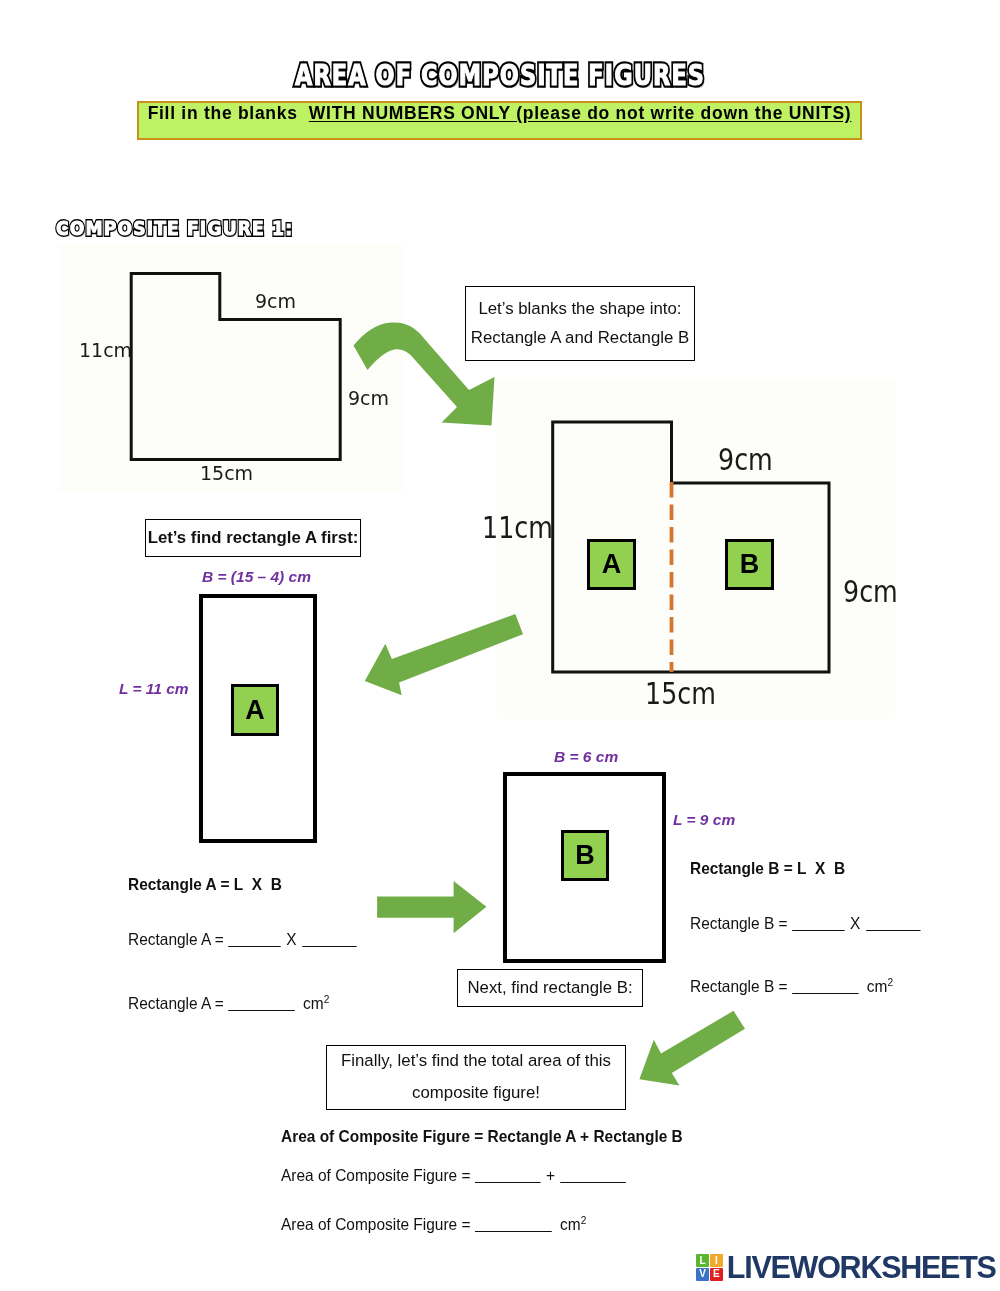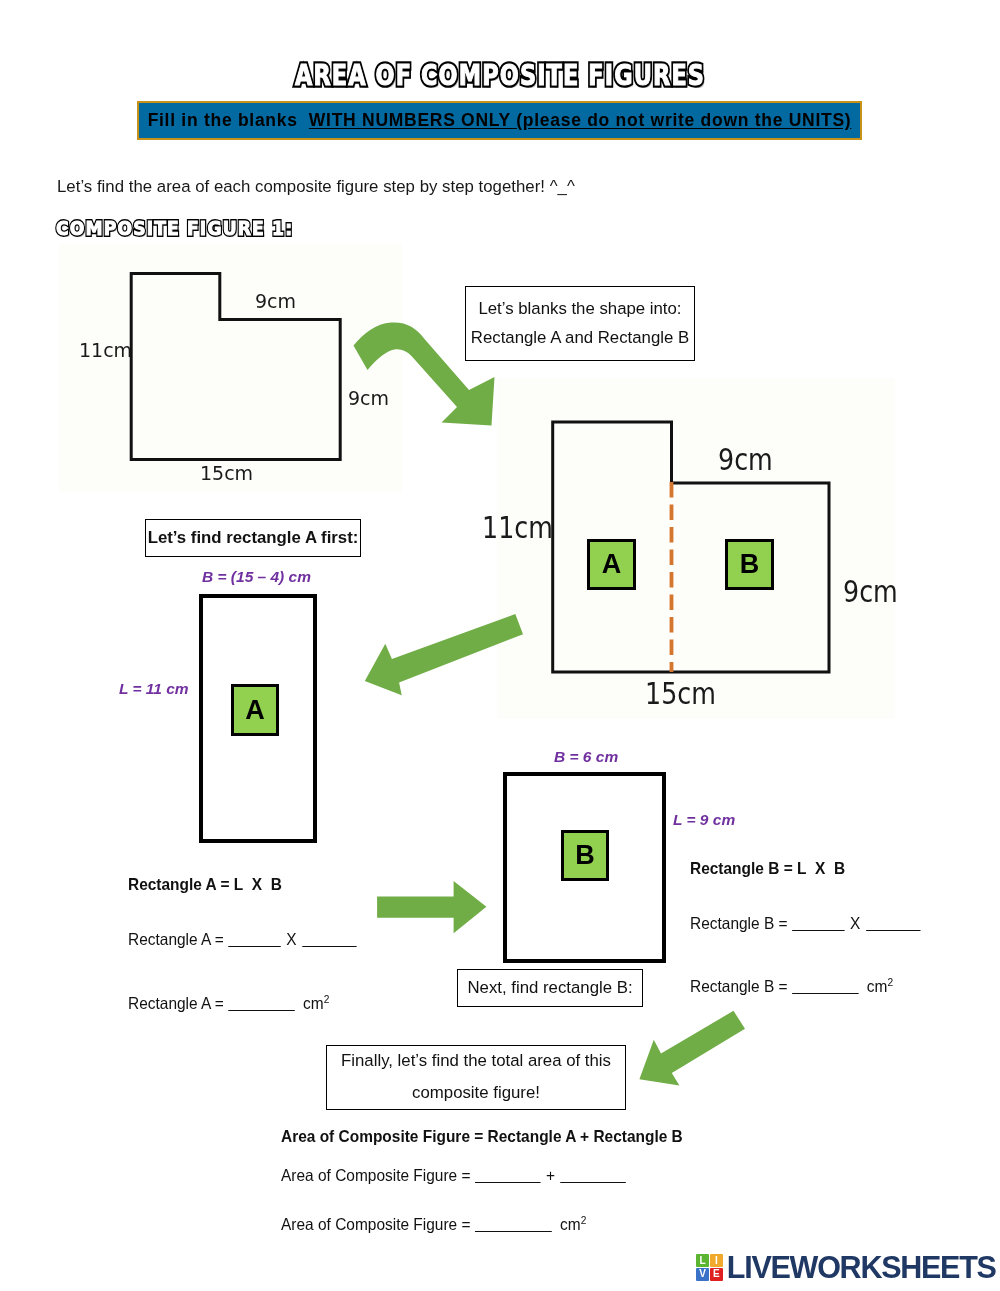--- a/index.html
+++ b/index.html
@@ -25,23 +25,23 @@
     left:0;top:62px;width:1000px;text-align:center;
     font-size:28px;letter-spacing:1.4px;
     transform:scaleX(0.80);transform-origin:500px 0;
   }
   #title>span{text-align:center;}
   #title .ol-shadow{transform:translate(2.6px,2.6px);}
 
   
   #banner{
     left:137px;top:101px;width:725px;height:39px;
-    background:#0369a1;border:2px solid #c8921a;
+    background:#bef264;border:2px solid #c8921a;
     box-sizing:border-box;
-    display:flex;align-items:center;justify-content:center;
+    display:flex;align-items:flex-start;justify-content:center;
   }
   #banner .txt{font-size:17.5px;font-weight:bold;color:#000;white-space:nowrap;letter-spacing:0.72px;}
   #banner .u{text-decoration:underline;text-underline-offset:2px;}
 
   
   #intro{left:57px;top:177px;font-size:16.8px;color:#181818;letter-spacing:0.02px;}
 
   
   #sect{
     left:56px;top:219px;width:420px;
@@ -99,21 +99,20 @@
   <div class="outline-wrap" id="title">
     <span class="ol-shadow">AREA OF COMPOSITE FIGURES</span>
     <span class="ol-stroke">AREA OF COMPOSITE FIGURES</span>
     <span class="ol-fill">AREA OF COMPOSITE FIGURES</span>
   </div>
 
   <div class="abs" id="banner">
     <span class="txt"><span>Fill in the blanks&nbsp;&nbsp;</span><span class="u">WITH NUMBERS ONLY (please do not write down the UNITS)</span></span>
   </div>
 
-  <div class="abs" id="intro">Let’s find the area of each composite figure step by step together! ^_^</div>
 
   <div class="outline-wrap" id="sect">
     <span class="ol-shadow">COMPOSITE FIGURE 1:</span>
     <span class="ol-stroke">COMPOSITE FIGURE 1:</span>
     <span class="ol-fill">COMPOSITE FIGURE 1:</span>
   </div>
 
   <div class="abs figbg" style="left:59px;top:244px;width:343px;height:248px;"></div>
   <svg class="abs" width="224" height="200" viewBox="0 0 224 200" style="left:127px;top:270px;">
     <path d="M4.2,3.6 L92.8,3.6 L92.8,49.6 L213.2,49.6 L213.2,189.6 L4.2,189.6 Z" fill="none" stroke="#111111" stroke-width="3"></path>

